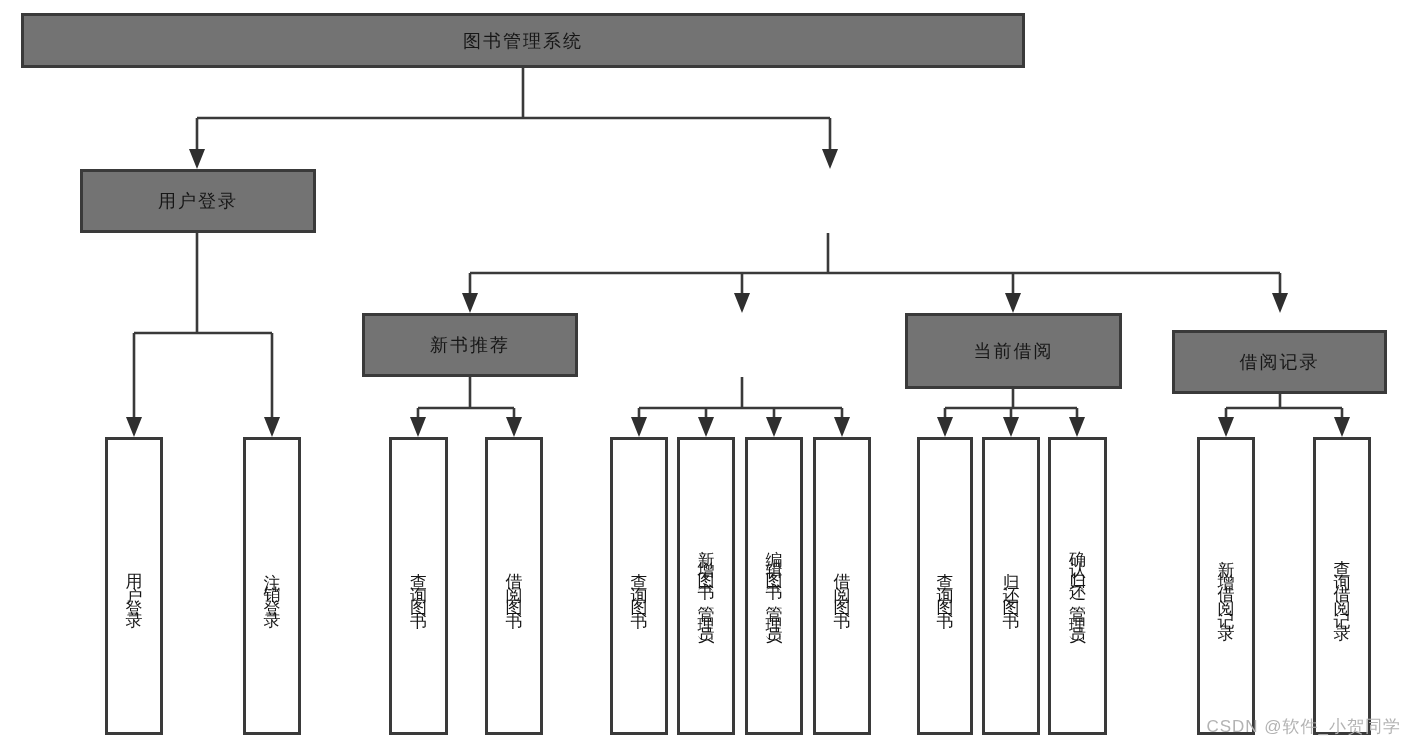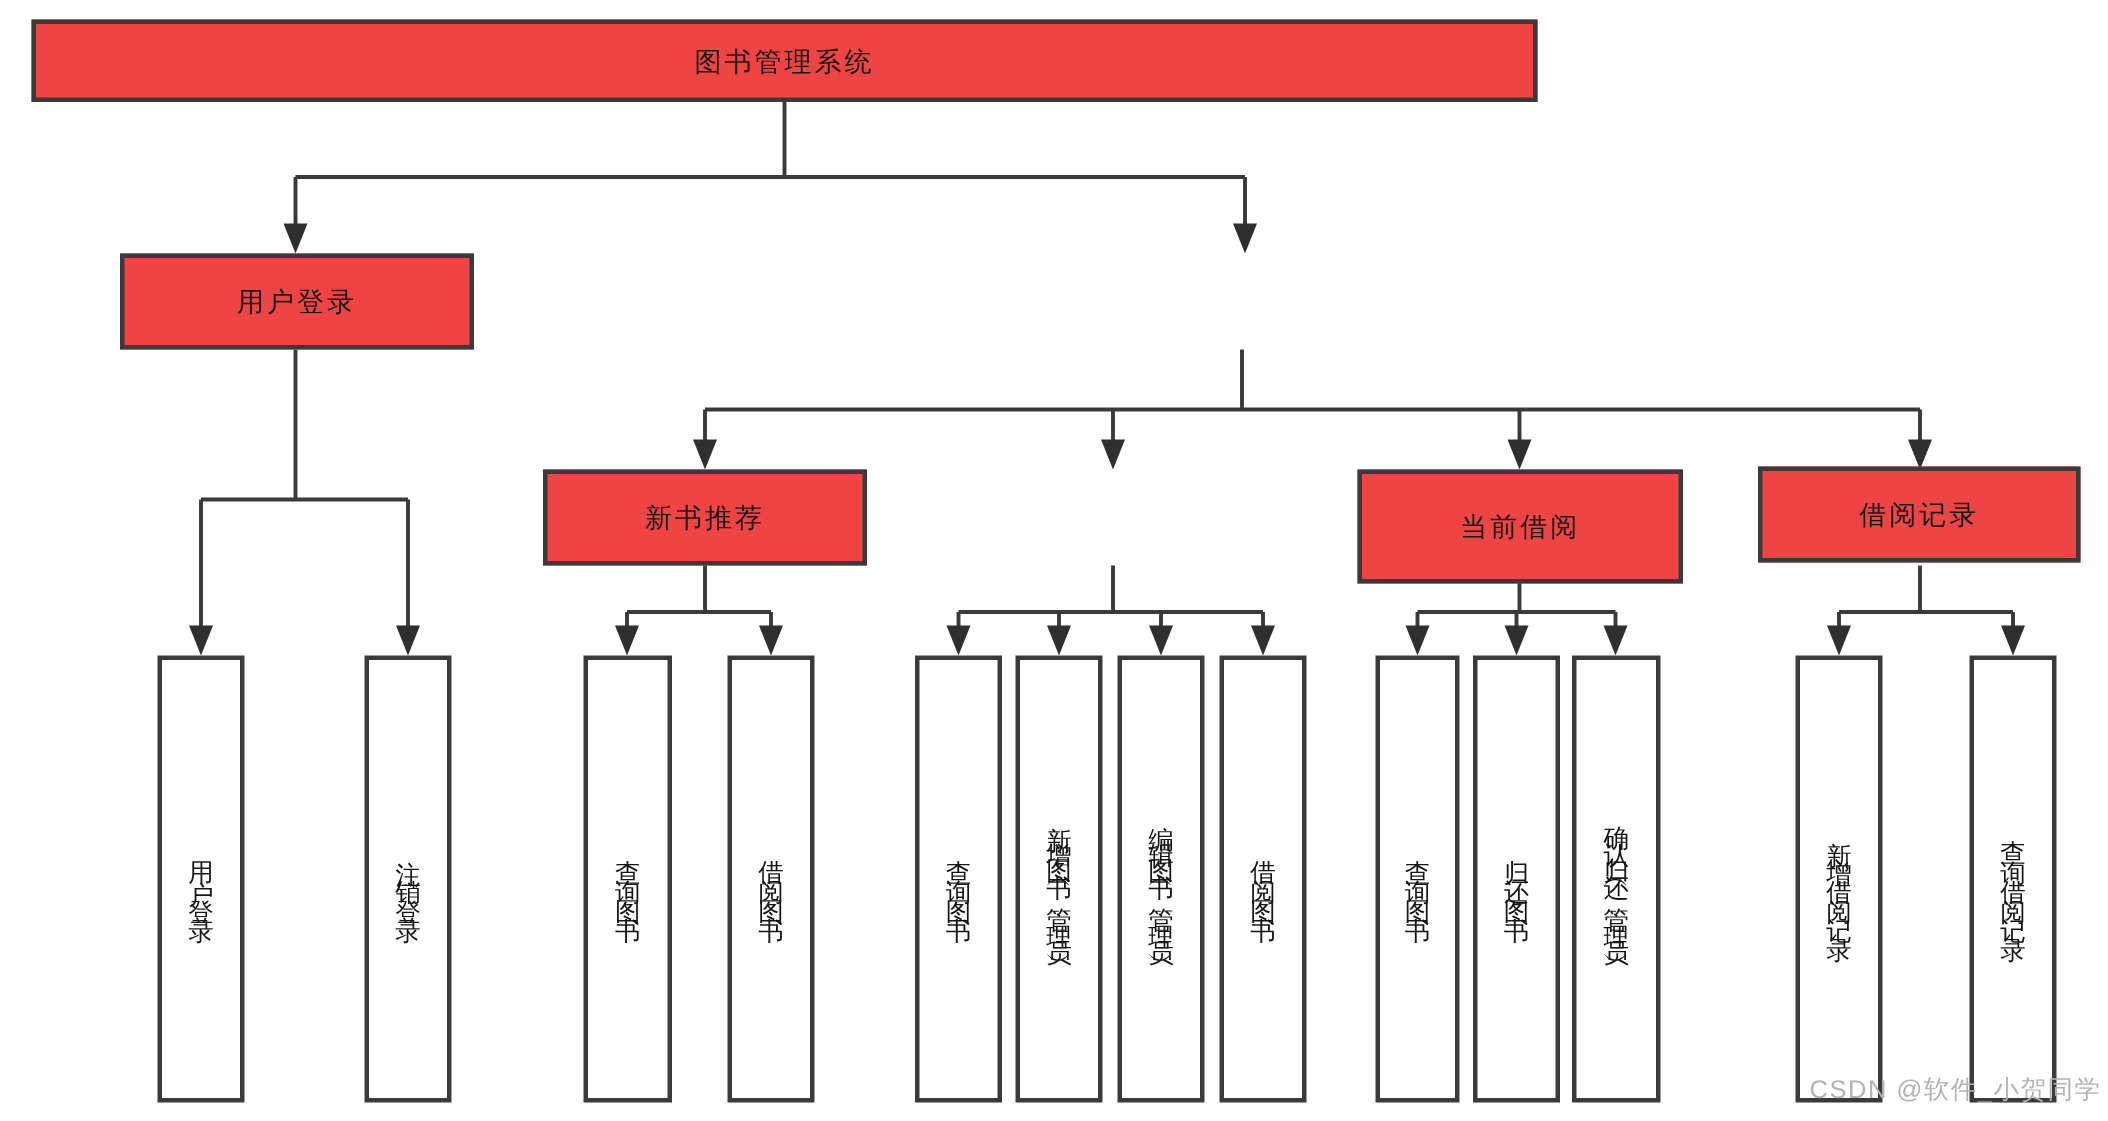--- a/index.html
+++ b/index.html
@@ -8,21 +8,21 @@
     width:1405px;height:747px;
     background:#ffffff;
     font-family:"Liberation Sans","DejaVu Sans",sans-serif;
     color:#1a1a1a;
     overflow:hidden;
   }
   .node{
     position:absolute;
     box-sizing:border-box;
     border:3px solid #3a3a3a;
-    background:#ef4444;
+    background:#737373;
     display:flex;
     align-items:center;
     justify-content:center;
   }
   .hlabel{
     font-size:18px;
     letter-spacing:2px;
     color:#161616;
     white-space:nowrap;
   }
@@ -111,21 +111,21 @@
   <div class="node" style="left:80px;top:169px;width:236px;height:64px;">
     <span class="hlabel">用户登录</span>
   </div>
 
   <div class="node" style="left:362px;top:313px;width:216px;height:64px;">
     <span class="hlabel">新书推荐</span>
   </div>
   <div class="node" style="left:905px;top:313px;width:217px;height:76px;">
     <span class="hlabel">当前借阅</span>
   </div>
-  <div class="node" style="left:1172px;top:311px;width:215px;height:64px;">
+  <div class="node" style="left:1172px;top:330px;width:215px;height:64px;">
     <span class="hlabel">借阅记录</span>
   </div>
 
   <div class="leaf" style="left:105px;">
     <span class="vlabel">用户登录</span>
   </div>
   <div class="leaf" style="left:243px;">
     <span class="vlabel">注销登录</span>
   </div>
 

